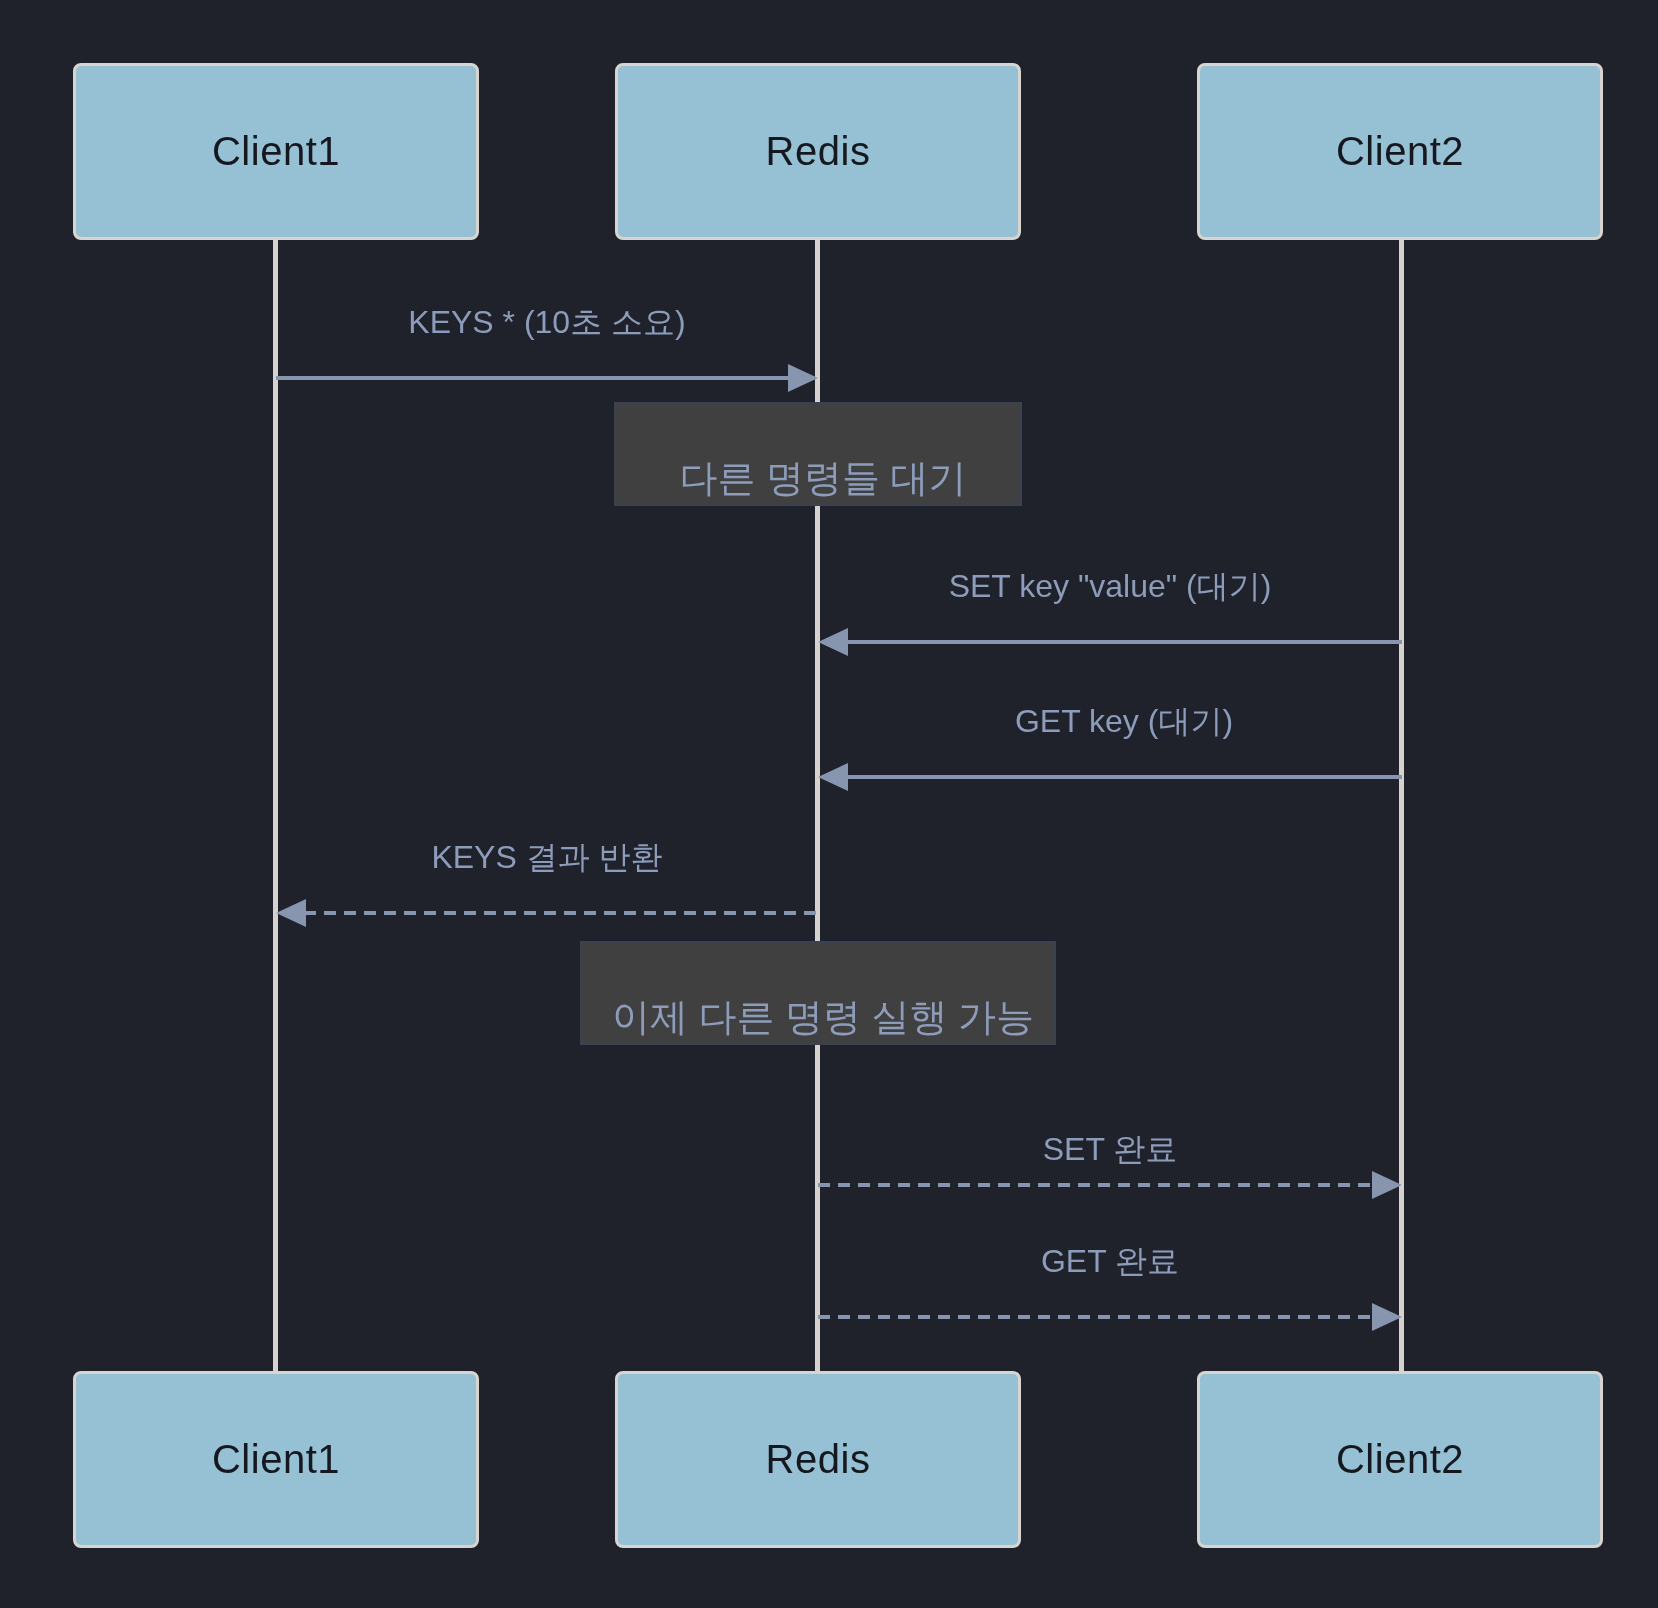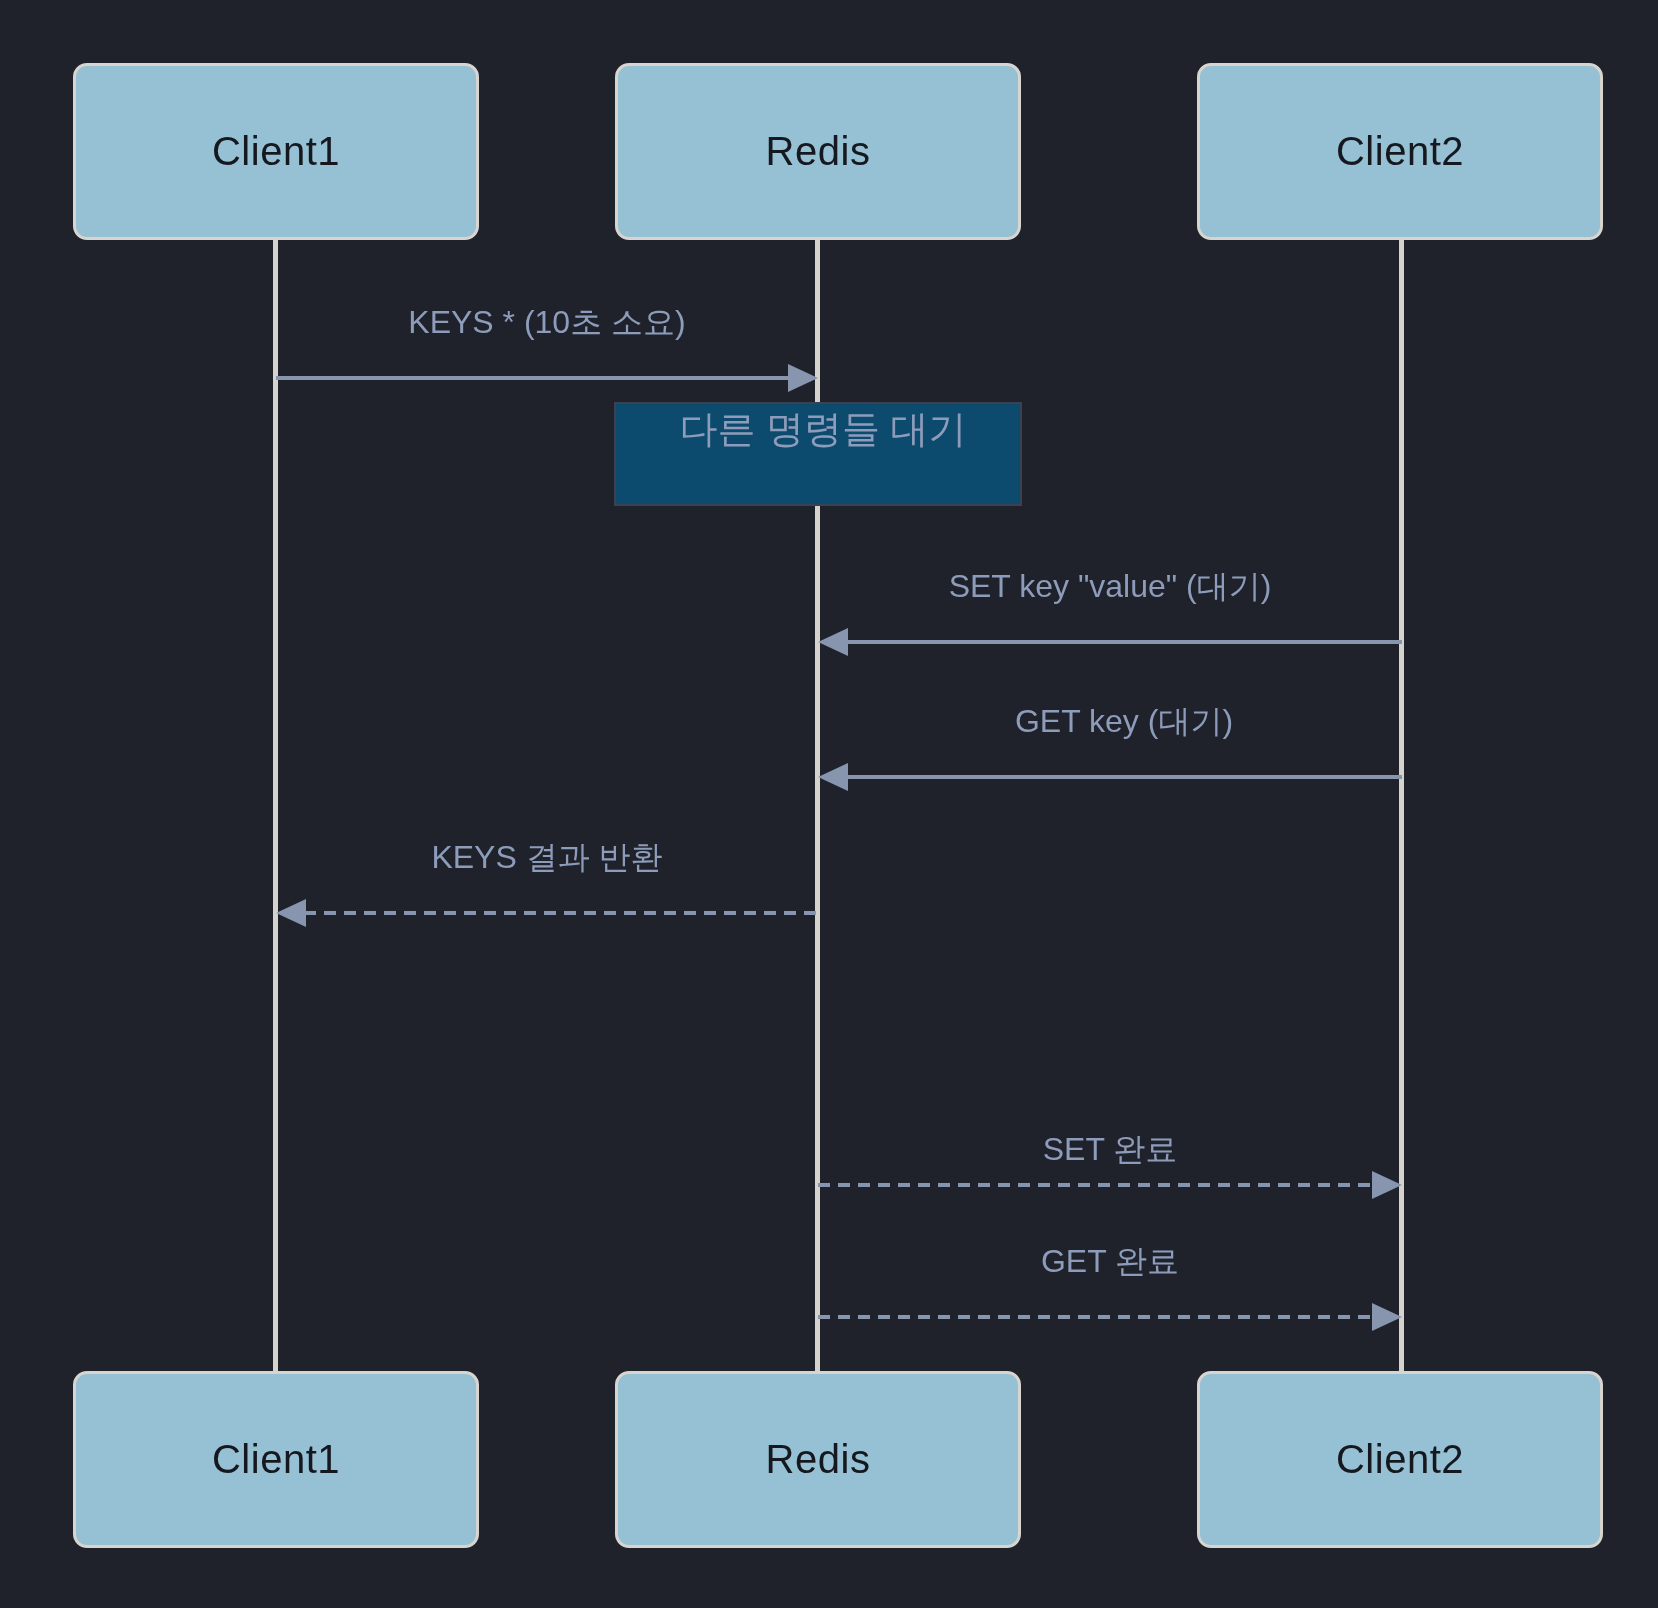--- a/index.html
+++ b/index.html
@@ -15,21 +15,21 @@
     background: #1f222a;
     overflow: hidden;
   }
   
   .actor {
     position: absolute;
     width: 406px;
     height: 177px;
     background: #96c0d3;
     border: 3px solid #d8d5d1;
-    border-radius: 14px;
+    border-radius: 8px;
     box-sizing: border-box;
     display: flex;
     align-items: center;
     justify-content: center;
   }
   .actor span {
     color: #16181f;
     font-size: 40px;
     letter-spacing: 0.5px;
   }
@@ -62,25 +62,25 @@
     width: 0;
     height: 0;
     border-top: 14px solid transparent;
     border-bottom: 14px solid transparent;
   }
   .head.right { border-left: 30px solid #8795af; }
   .head.left  { border-right: 30px solid #8795af; }
   
   .note {
     position: absolute;
-    background: #0c4a6e;
+    background: #404040;
     border: 2px solid #3a4150;
     box-sizing: border-box;
     display: flex;
-    align-items: flex-start;
+    align-items: flex-end;
     justify-content: center;
     padding-left: 10px;
   }
   .note span {
     color: #8d9cba;
     font-size: 38px;
     white-space: nowrap;
   }
 </style>
 </head>
@@ -123,20 +123,23 @@
     <div class="line" style="left:846px;top:775px;width:556px;"></div>
     <div class="head left" style="left:818px;top:763px;"></div>
   </div>
 
   <div>
     <span class="msg-label" style="left:547px;top:858px;">KEYS 결과 반환</span>
     <div class="line dashed" style="left:304px;top:911px;width:514px;"></div>
     <div class="head left" style="left:276px;top:899px;"></div>
   </div>
 
+  <div class="note" style="left:580px;top:941px;width:476px;height:104px;">
+    <span>이제 다른 명령 실행 가능</span>
+  </div>
 
   <div>
     <span class="msg-label" style="left:1110px;top:1150px;">SET 완료</span>
     <div class="line dashed" style="left:818px;top:1183px;width:556px;"></div>
     <div class="head right" style="left:1372px;top:1171px;"></div>
   </div>
 
   <div>
     <span class="msg-label" style="left:1110px;top:1262px;">GET 완료</span>
     <div class="line dashed" style="left:818px;top:1315px;width:556px;"></div>

